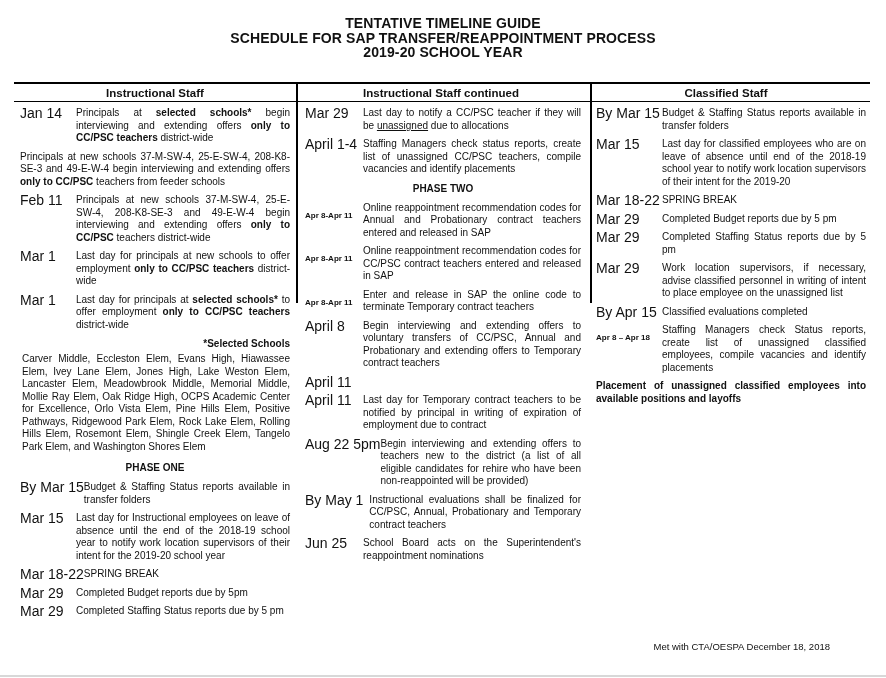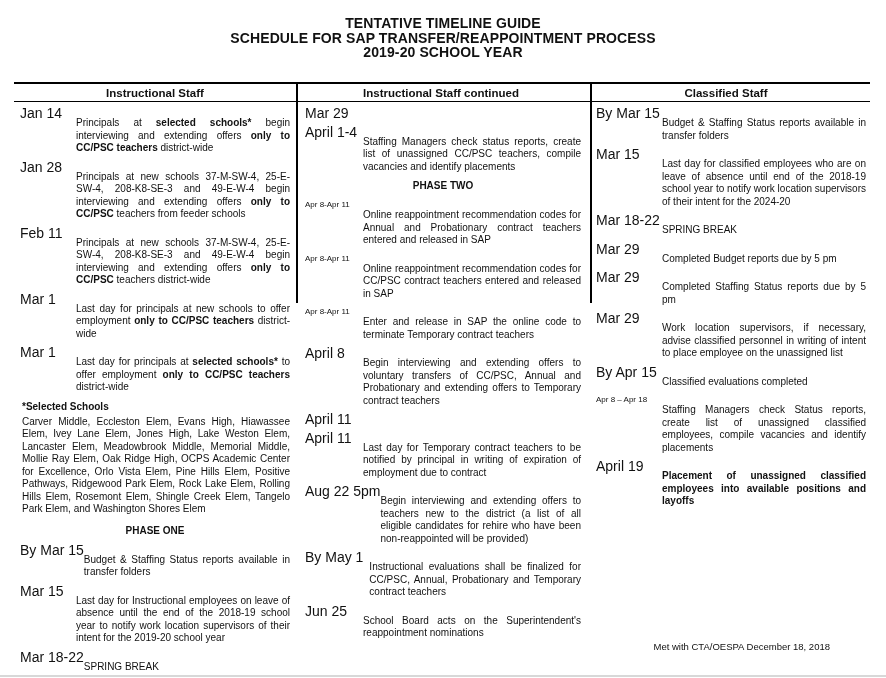--- a/index.html
+++ b/index.html
@@ -16,26 +16,26 @@
   .w1{width:282px;}.w2{width:290px;}.w3{width:280px;}
   .tbody{display:flex;align-items:flex-start;}
   .col{box-sizing:border-box;padding-top:5px;}
   .col.c1{padding-left:6px;padding-right:6px;}
   .col.c2{padding-left:9px;padding-right:5px;}
   .col.c3{padding-left:10px;padding-right:0px;}
   .row{display:flex;margin-bottom:6px;}
   .date{flex:0 0 56px;font-size:14px;line-height:12.5px;white-space:nowrap;}
   .c2 .date{flex-basis:58px;}
   .c3 .date{flex-basis:66px;}
-  .date.small{font-size:8px;line-height:12.5px;font-weight:normal;}
+  .date.small{font-size:8px;line-height:12.5px;font-weight:bold;margin-top:8px;}
   .date.right{text-align:right;padding-right:6px;box-sizing:border-box;}
-  .desc{flex:1;font-size:10px;line-height:12.5px;text-align:justify;margin-top:10px;}
+  .desc{flex:1;font-size:10px;line-height:12.5px;text-align:justify;}
   .desc .b{font-weight:bold;}
   .desc .u{text-decoration:underline;}
-  .subheading{font-weight:bold;font-size:10px;line-height:13px;margin:1px 0 3px 2px;}
+  .subheading{font-weight:bold;font-size:10px;line-height:13px;margin:1px 0 3px 2px;text-align:right;}
   .para{font-size:10px;line-height:12.5px;text-align:justify;margin:0 0 8px 2px;}
   .phase{font-weight:bold;font-size:10px;line-height:13px;text-align:center;margin:4px 0 7px 0;}
   .vline{position:absolute;top:82px;height:221px;width:1.5px;background:#000;}
   .vline.v1{left:296px;}
   .vline.v2{left:590px;}
   .footer-note{position:absolute;top:641px;right:56px;font-size:9.5px;}
   .bottom-edge{position:absolute;left:0;right:0;bottom:1px;height:2px;background:#d8d8d8;}
 </style>
 </head>
 <body>
@@ -54,21 +54,20 @@
       <div class="h w2">Instructional Staff continued</div>
       <div class="h w3">Classified Staff</div>
     </div>
     <div class="tbody">
       <div class="col c1 w1">
           <div class="row">
             <div class="date">Jan 14</div>
             <div class="desc"><span>Principals at </span><span class="b">selected schools*</span><span> begin interviewing and extending offers </span><span class="b">only to CC/PSC teachers</span><span> district-wide</span></div>
           </div>
           <div class="row">
-            <div class="date">Jan 28</div>
             <div class="desc"><span>Principals at new schools 37-M-SW-4, 25-E-SW-4, 208-K8-SE-3 and 49-E-W-4 begin interviewing and extending offers </span><span class="b">only to CC/PSC</span><span> teachers from feeder schools</span></div>
           </div>
           <div class="row">
             <div class="date">Feb 11</div>
             <div class="desc"><span>Principals at new schools 37-M-SW-4, 25-E-SW-4, 208-K8-SE-3 and 49-E-W-4 begin interviewing and extending offers </span><span class="b">only to CC/PSC</span><span> teachers district-wide</span></div>
           </div>
           <div class="row">
             <div class="date">Mar 1</div>
             <div class="desc"><span>Last day for principals at new schools to offer employment </span><span class="b">only to CC/PSC teachers</span><span> district-wide</span></div>
           </div>
@@ -96,20 +95,21 @@
             <div class="desc"><span>Completed Budget reports due by 5pm</span></div>
           </div>
           <div class="row">
             <div class="date">Mar 29</div>
             <div class="desc"><span>Completed Staffing Status reports due by 5 pm</span></div>
           </div>
         </div>
       <div class="col c2 w2">
           <div class="row">
             <div class="date">Mar 29</div>
+            <div class="desc"><span>Last day to notify a CC/PSC teacher if they will be </span><span class="u">unassigned</span><span> due to allocations</span></div>
           </div>
           <div class="row">
             <div class="date">April 1-4</div>
             <div class="desc"><span>Staffing Managers check status reports, create list of unassigned CC/PSC teachers, compile vacancies and identify placements</span></div>
           </div>
           <div class="phase">PHASE TWO</div>
           <div class="row">
             <div class="date small">Apr 8-Apr 11</div>
             <div class="desc"><span>Online reappointment recommendation codes for Annual and Probationary contract teachers entered and released in SAP</span></div>
           </div>
@@ -145,21 +145,21 @@
             <div class="desc"><span>School Board acts on the Superintendent's reappointment nominations</span></div>
           </div>
         </div>
       <div class="col c3 w3">
           <div class="row">
             <div class="date">By Mar 15</div>
             <div class="desc"><span>Budget &amp; Staffing Status reports available in transfer folders</span></div>
           </div>
           <div class="row">
             <div class="date">Mar 15</div>
-            <div class="desc"><span>Last day for classified employees who are on leave of absence until end of the 2018-19 school year to notify work location supervisors of their intent for the 2024-20</span></div>
+            <div class="desc"><span>Last day for classified employees who are on leave of absence until end of the 2018-19 school year to notify work location supervisors of their intent for the 2019-20</span></div>
           </div>
           <div class="row">
             <div class="date">Mar 18-22</div>
             <div class="desc"><span>SPRING BREAK</span></div>
           </div>
           <div class="row">
             <div class="date">Mar 29</div>
             <div class="desc"><span>Completed Budget reports due by 5 pm</span></div>
           </div>
           <div class="row">
@@ -172,21 +172,20 @@
           </div>
           <div class="row">
             <div class="date">By Apr 15</div>
             <div class="desc"><span>Classified evaluations completed</span></div>
           </div>
           <div class="row">
             <div class="date small">Apr 8 – Apr 18</div>
             <div class="desc"><span>Staffing Managers check Status reports, create list of unassigned classified employees, compile vacancies and identify placements</span></div>
           </div>
           <div class="row">
-            <div class="date">April 19</div>
             <div class="desc"><span class="b">Placement of unassigned classified employees into available positions and layoffs</span></div>
           </div>
         </div>
     </div>
   </div>
 
   <div class="vline v1"></div>
   <div class="vline v2"></div>
 
   <div class="footer-note">Met with CTA/OESPA December 18, 2018</div>

